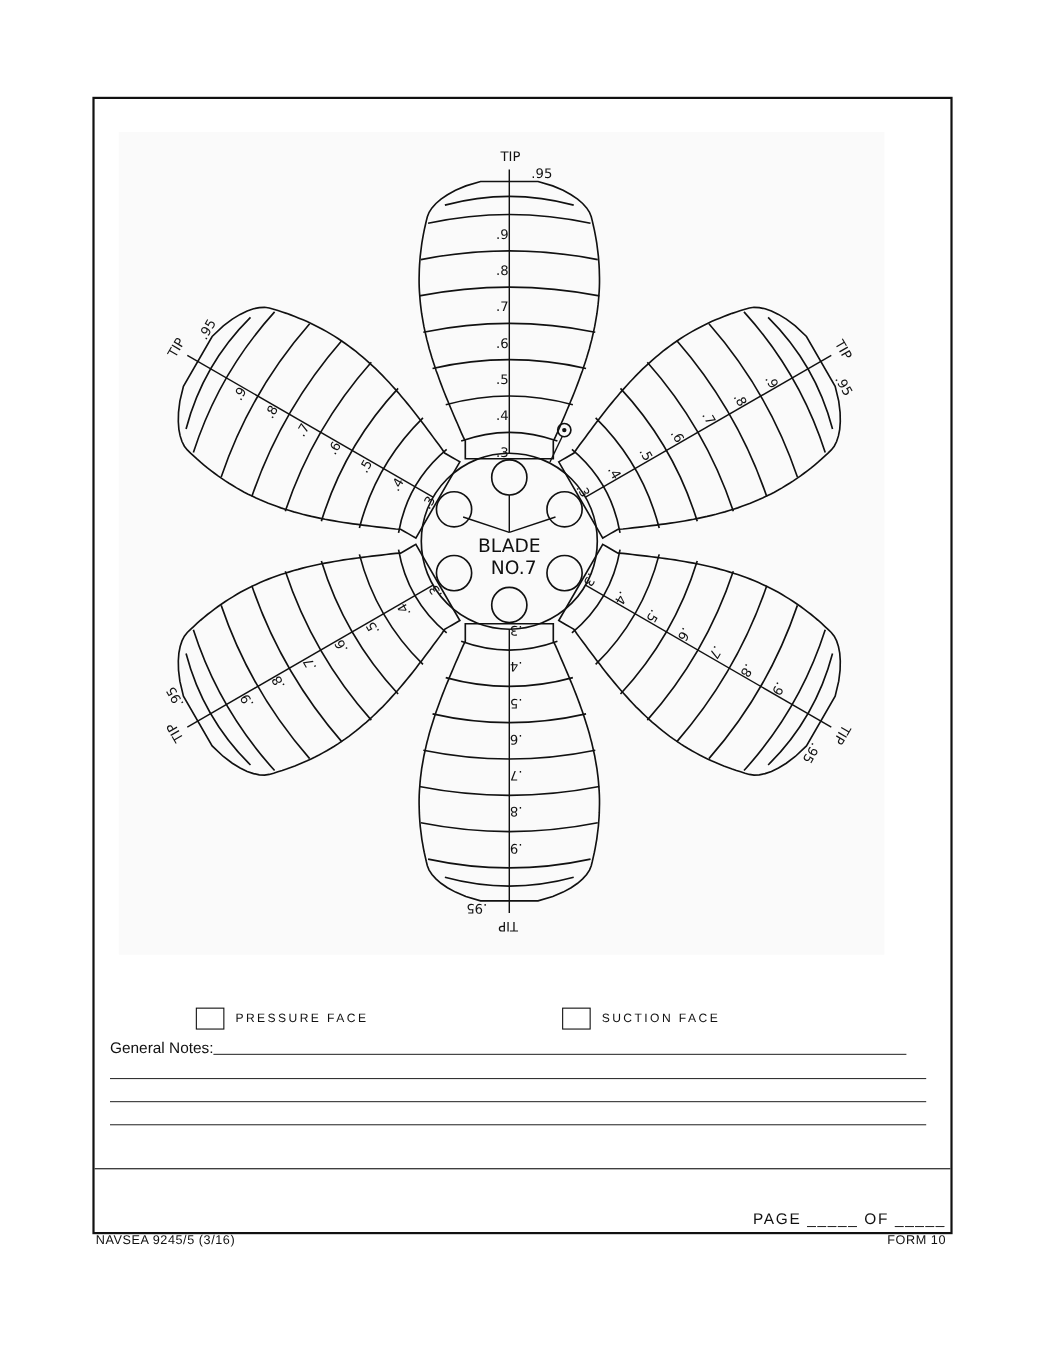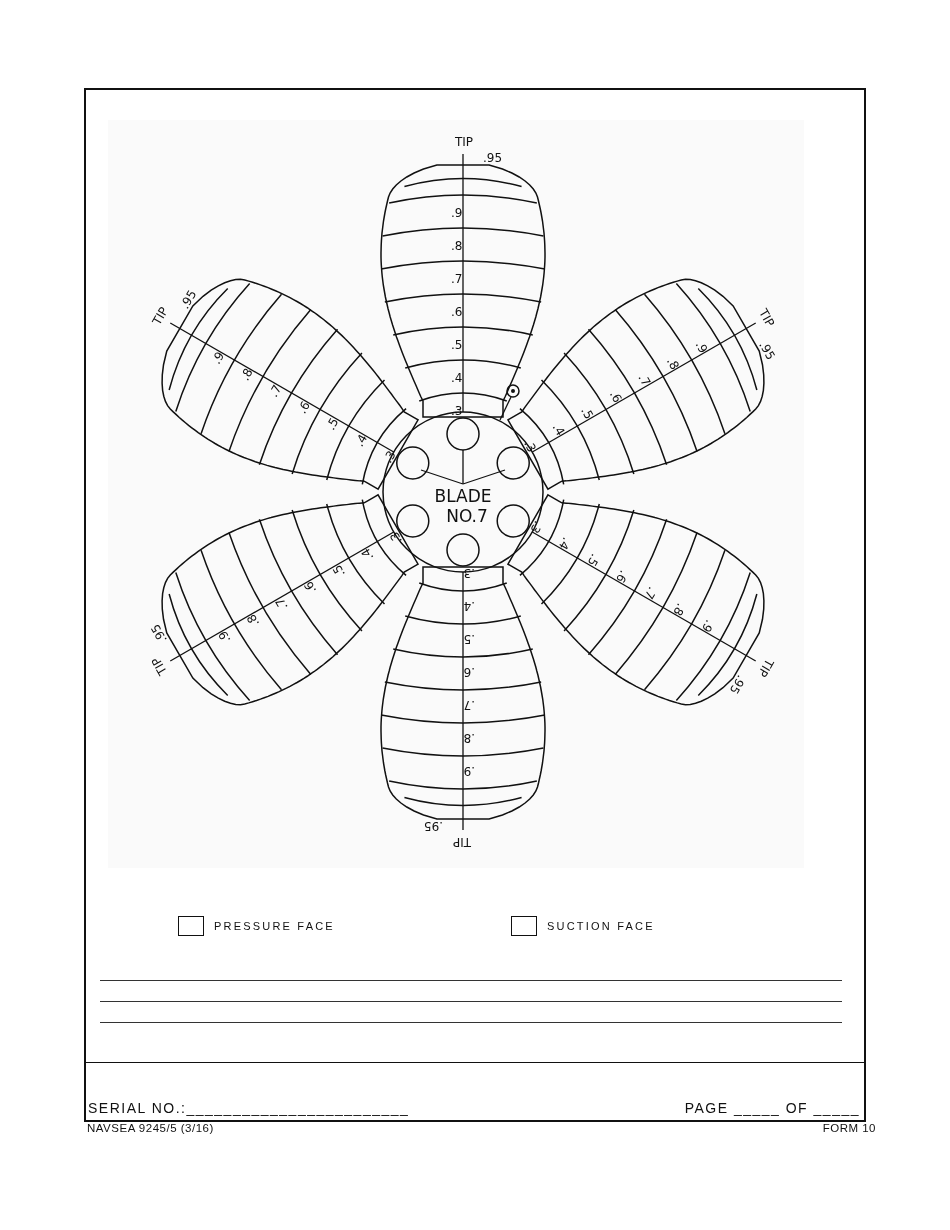--- a/index.html
+++ b/index.html
@@ -169,31 +169,31 @@
 
   <div class="cb" style="left:92px;">
     <div class="box"></div>
     <span class="cblabel">PRESSURE FACE</span>
   </div>
   <div class="cb" style="left:425px;">
     <div class="box"></div>
     <span class="cblabel">SUCTION FACE</span>
   </div>
 
+  <div class="notes">
+    <span>General Notes:</span><span style="display:inline-block;width:630px;border-bottom:1px solid #333;vertical-align:-2px;"></span>
+  </div>
   <div class="line" style="top:890px;"></div>
   <div class="line" style="top:911px;"></div>
   <div class="line" style="top:932px;"></div>
 
   <div class="divider"></div>
 
-  <div class="serial">
-    <span>SERIAL NO.:</span><span>________________________</span>
-  </div>
   <div class="page">
     <span>PAGE</span>
     <span>_____</span>
     <span>OF</span>
     <span>_____</span>
   </div>
 </div>
 
 <div class="foot" style="left:87px;">NAVSEA 9245/5 (3/16)</div>
-<div class="foot" style="right:74px;">FORM 10</div>
+<div class="foot" style="right:90px;">FORM 10</div>
 
 </body></html>

